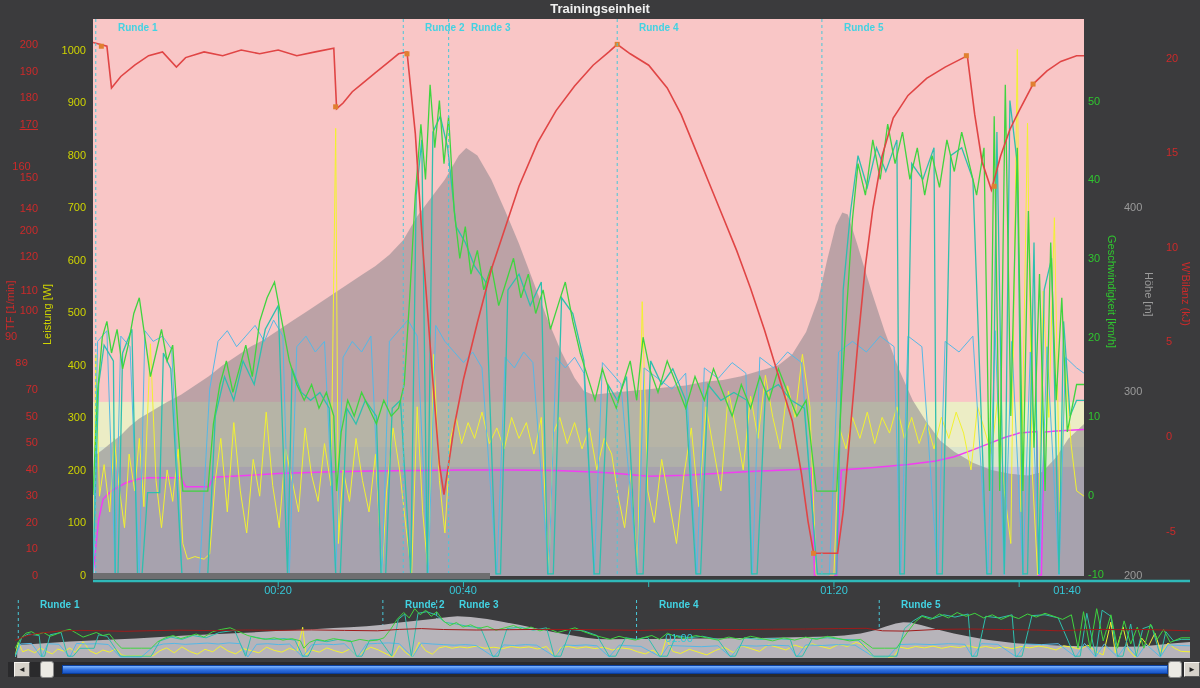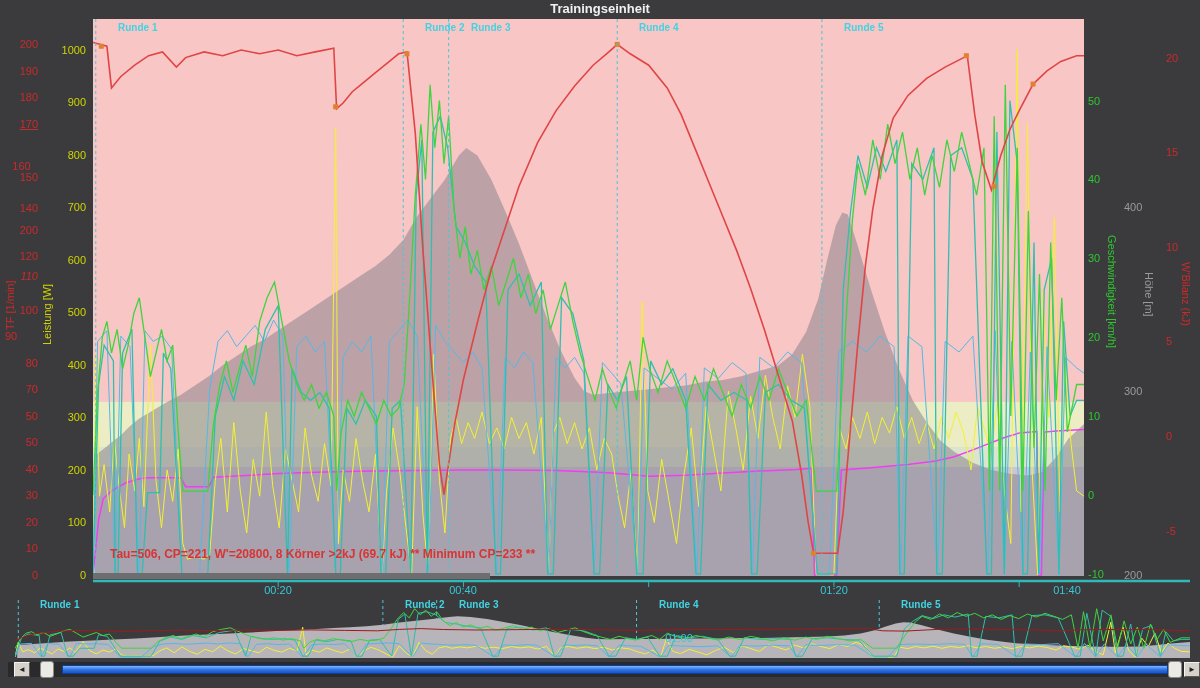--- a/index.html
+++ b/index.html
@@ -87,35 +87,34 @@
     </svg>
 
 <div class="ttl">Trainingseinheit</div>
 
 <div class="axttl rot-ccw" style="left:4px;top:330px;color:#cc2a2a;">TF [1/min]</div>
 <div class="axttl rot-ccw" style="left:41px;top:345px;color:#cfd400;">Leistung [W]</div>
 <div class="axttl rot-cw" style="left:1118px;top:235px;color:#2fc62f;">Geschwindigkeit [km/h]</div>
 <div class="axttl rot-cw" style="left:1155px;top:272px;color:#9a9a9a;">Höhe [m]</div>
 <div class="axttl rot-cw" style="left:1192px;top:262px;color:#cc2a2a;">W'Bilanz (kJ)</div>
 
-<div id="annot">Tau=506, CP=221, W'=20800, 8 Körner &gt;2kJ (69.7 kJ) ** Minimum CP=233 **</div>
 
 <div id="labels">
       <div class="ticklab" style="left:5px;top:569px;width:33px;color:#cc2a2a;text-align:right;">0</div>
       <div class="ticklab" style="left:5px;top:542px;width:33px;color:#cc2a2a;text-align:right;">10</div>
       <div class="ticklab" style="left:5px;top:516px;width:33px;color:#cc2a2a;text-align:right;">20</div>
       <div class="ticklab" style="left:5px;top:489px;width:33px;color:#cc2a2a;text-align:right;">30</div>
       <div class="ticklab" style="left:5px;top:463px;width:33px;color:#cc2a2a;text-align:right;">40</div>
       <div class="ticklab" style="left:5px;top:436px;width:33px;color:#cc2a2a;text-align:right;">50</div>
       <div class="ticklab" style="left:5px;top:410px;width:33px;color:#cc2a2a;text-align:right;">50</div>
       <div class="ticklab" style="left:5px;top:383px;width:33px;color:#cc2a2a;text-align:right;">70</div>
-      <div class="ticklab" style="left:5px;top:357px;width:33px;color:#cc2a2a;text-align:right;">80</div>
+      <div class="ticklab" style="left:5px;top:357px;width:33px;color:#cc2a2a;text-align:center;font-family:Liberation Mono, monospace;">80</div>
       <div class="ticklab" style="left:5px;top:330px;width:33px;color:#cc2a2a;text-align:left;">90</div>
       <div class="ticklab" style="left:5px;top:304px;width:33px;color:#cc2a2a;text-align:right;">100</div>
-      <div class="ticklab" style="left:5px;top:270px;width:33px;color:#cc2a2a;text-align:right;font-style:italic;">110</div>
+      <div class="ticklab" style="left:5px;top:284px;width:33px;color:#cc2a2a;text-align:right;">110</div>
       <div class="ticklab" style="left:5px;top:250px;width:33px;color:#cc2a2a;text-align:right;">120</div>
       <div class="ticklab" style="left:5px;top:224px;width:33px;color:#cc2a2a;text-align:right;">200</div>
       <div class="ticklab" style="left:5px;top:202px;width:33px;color:#cc2a2a;text-align:right;">140</div>
       <div class="ticklab" style="left:5px;top:171px;width:33px;color:#cc2a2a;text-align:right;">150</div>
       <div class="ticklab" style="left:5px;top:160px;width:33px;color:#cc2a2a;text-align:center;">160</div>
       <div class="ticklab" style="left:5px;top:118px;width:33px;color:#cc2a2a;text-align:right;text-decoration:underline;">170</div>
       <div class="ticklab" style="left:5px;top:91px;width:33px;color:#cc2a2a;text-align:right;">180</div>
       <div class="ticklab" style="left:5px;top:65px;width:33px;color:#cc2a2a;text-align:right;">190</div>
       <div class="ticklab" style="left:5px;top:38px;width:33px;color:#cc2a2a;text-align:right;">200</div>
       <div class="ticklab" style="left:50px;top:569px;width:36px;color:#cfd400;text-align:right;">0</div>

